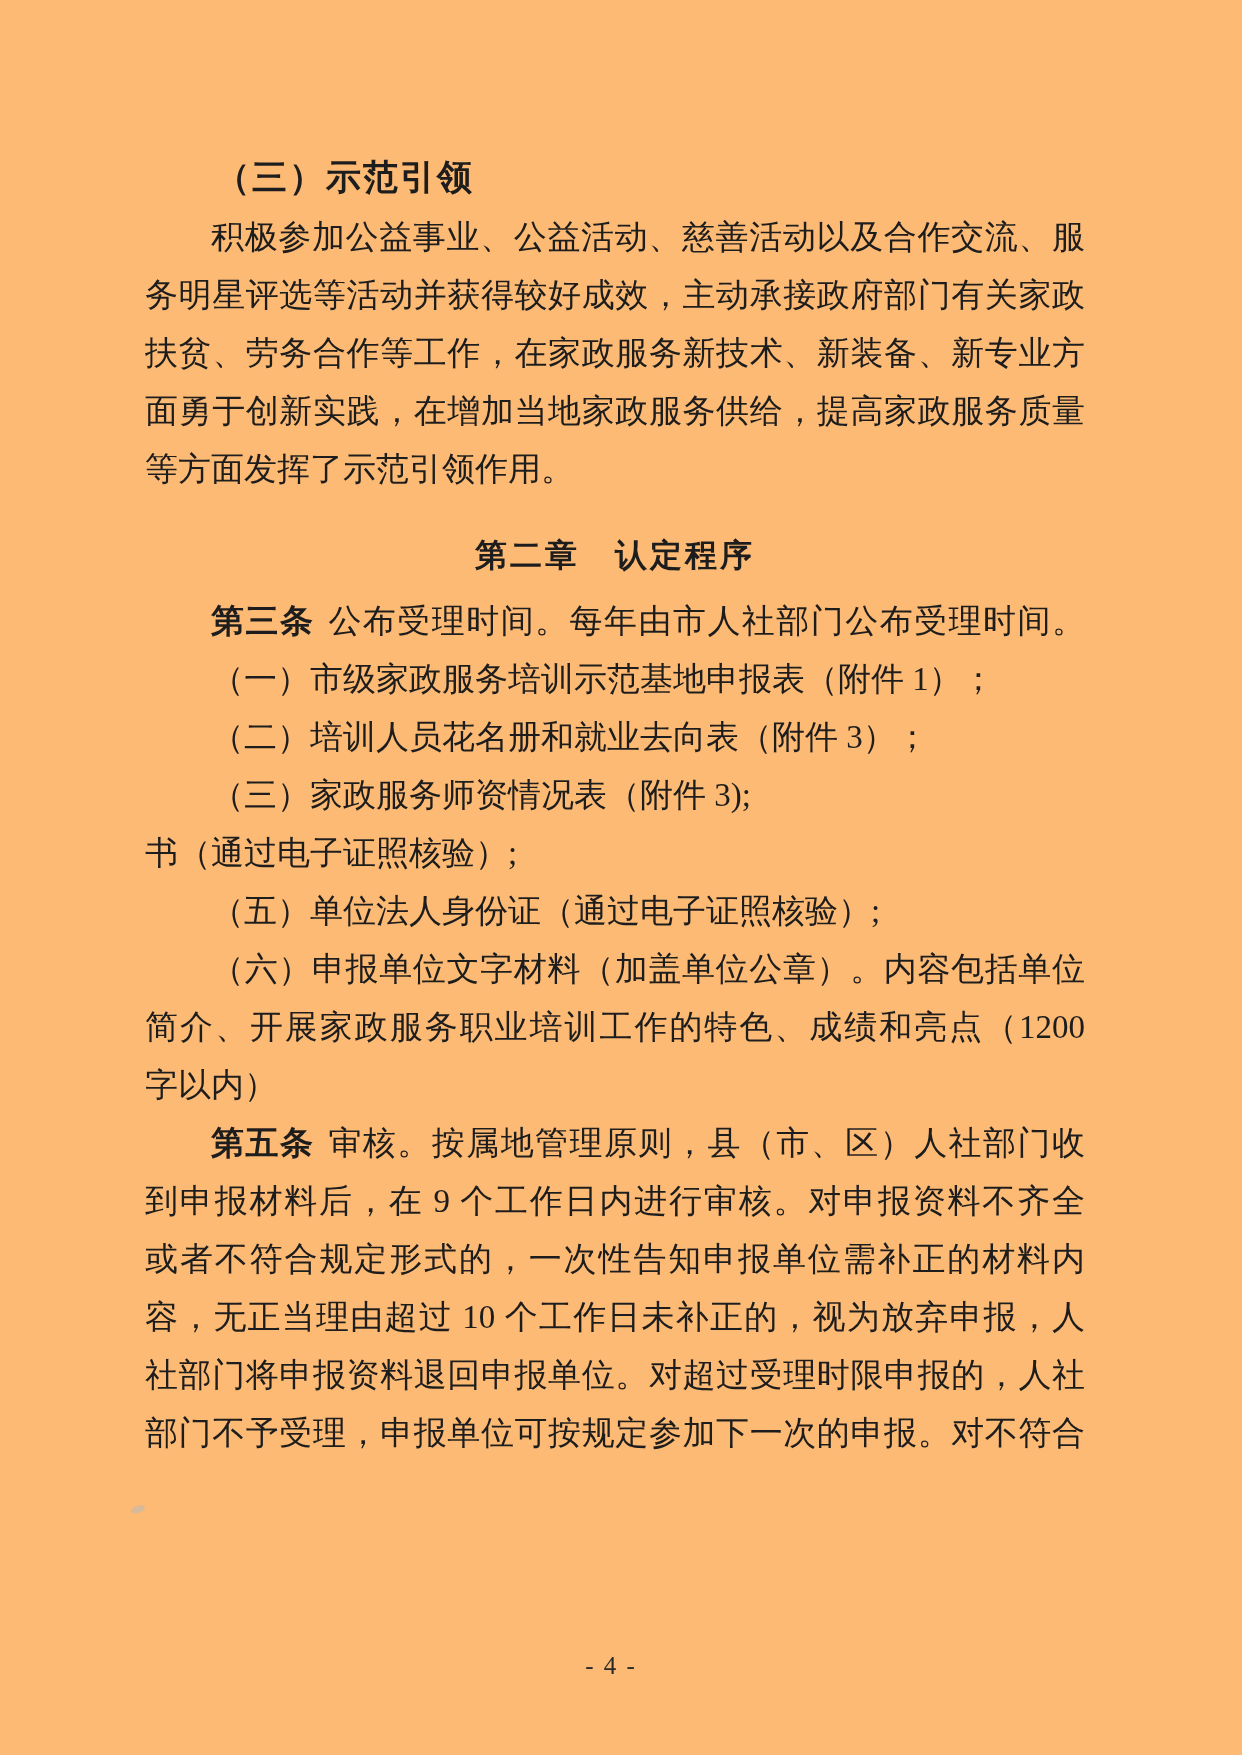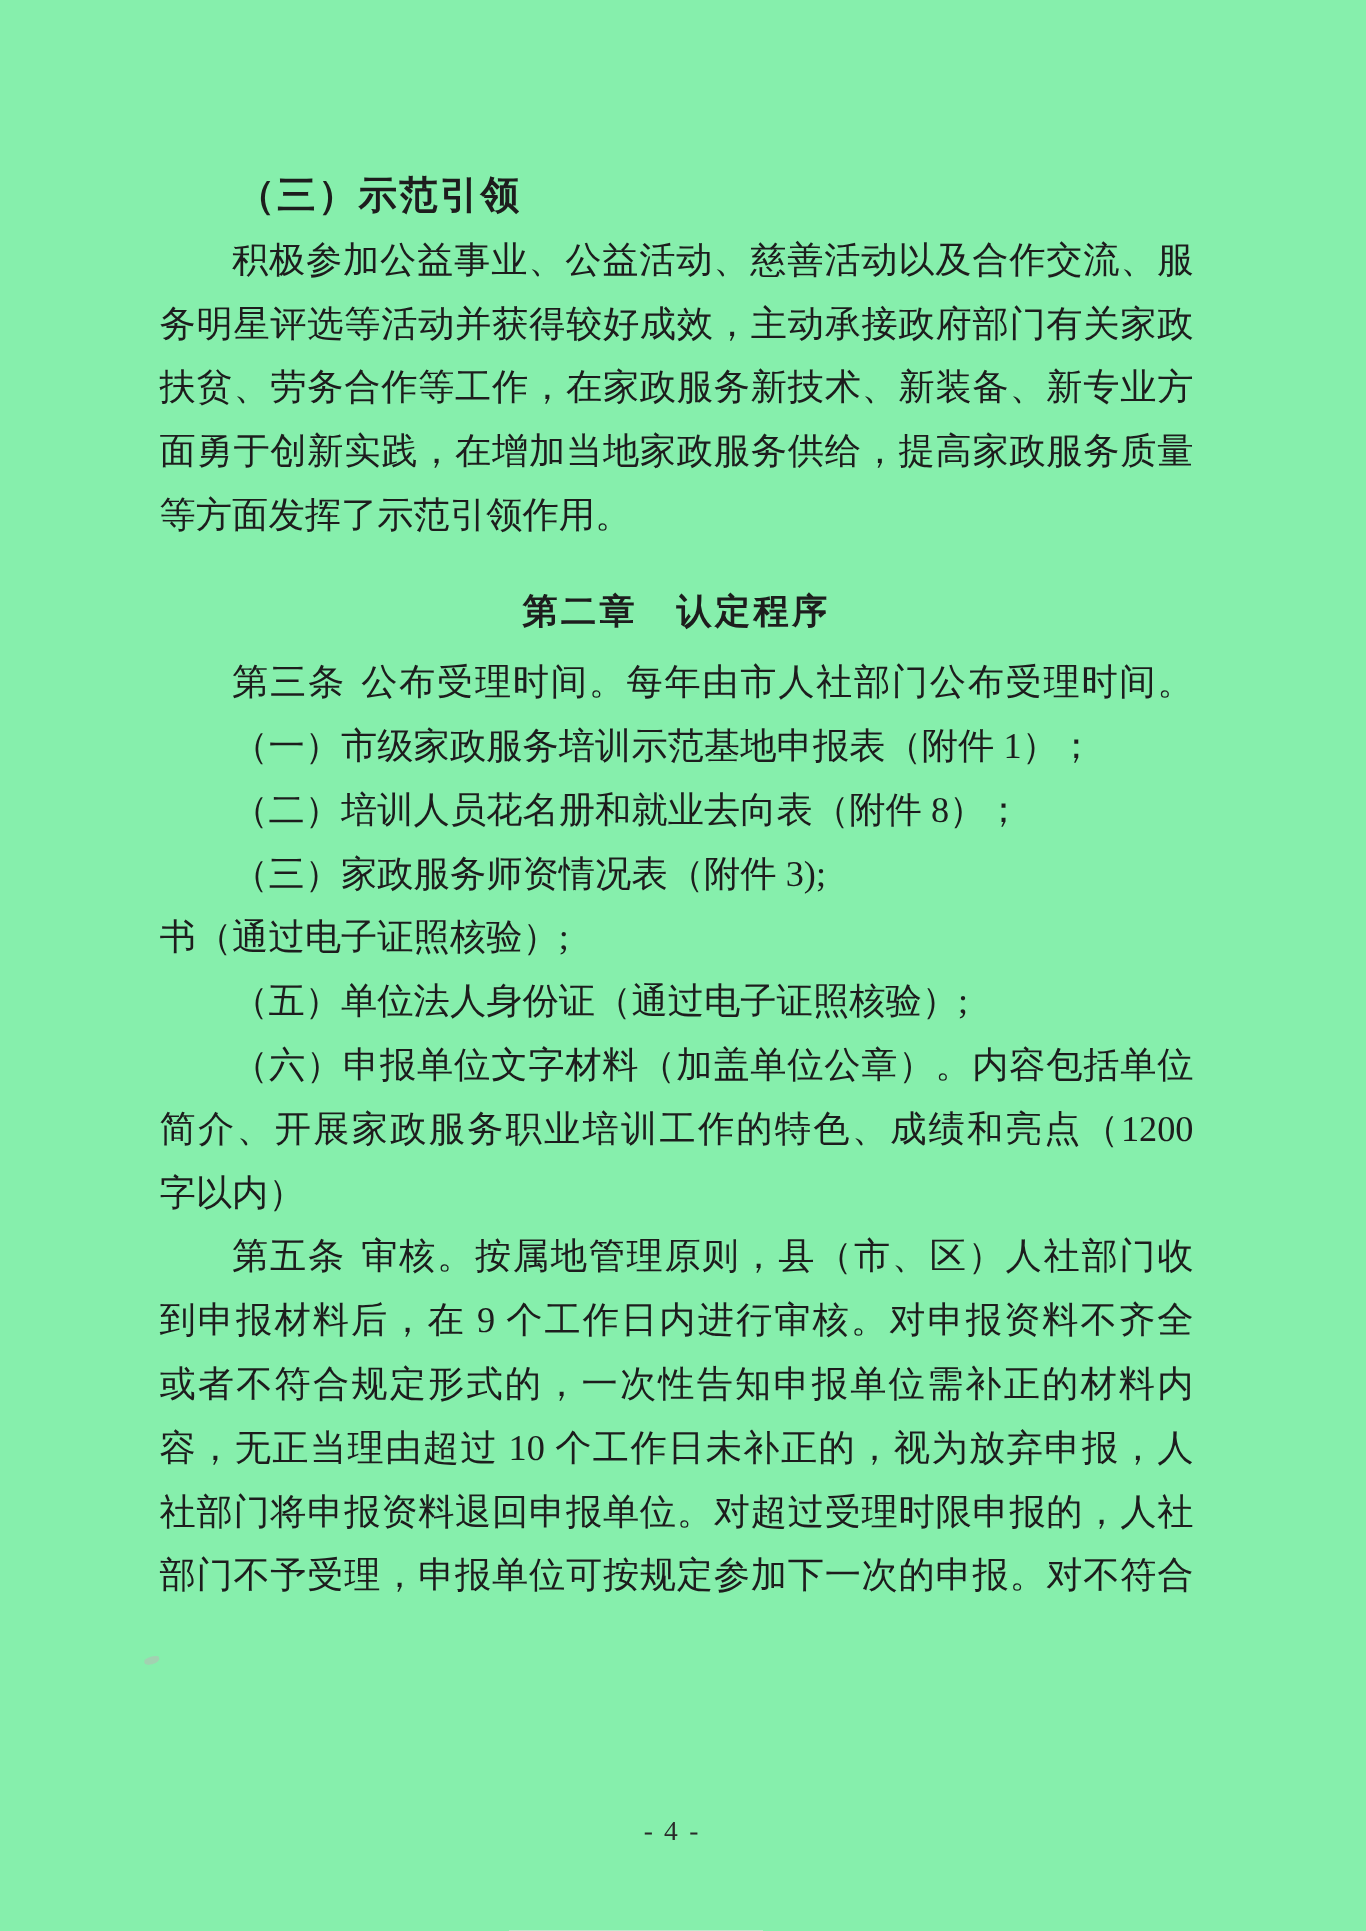--- a/index.html
+++ b/index.html
@@ -5,21 +5,21 @@
   html, body {
     margin: 0;
     padding: 0;
     background: #e8e8e6;
   }
   .page {
     position: relative;
     width: 1242px;
     height: 1755px;
     margin: 0 auto;
-    background: #86efac;
+    background: #fdba74;
     color: #1d1d1d;
     font-family: "Liberation Serif", "DejaVu Serif", serif;
     overflow: hidden;
   }
   .content {
     padding: 148px 157px 0 145px;
   }
   .sec-heading {
     font-size: 35px;
     font-weight: 700;
@@ -41,21 +41,21 @@
   .chapter {
     margin: 26px 0 6px 0;
     text-align: center;
     font-size: 32px;
     font-weight: 700;
     line-height: 62px;
     letter-spacing: 3px;
     text-indent: 0;
   }
   .num {
-    font-weight: 400;
+    font-weight: 700;
     margin-right: 14px;
     margin-top: 20px;
   }
   .pageno {
     position: absolute;
     left: 0;
     right: 20px;
     top: 1652px;
     text-align: center;
     font-size: 25px;
@@ -92,21 +92,21 @@
 
     <div class="line chapter">第二章　认定程序</div>
 
     <div class="line fill indent">
       <span class="num">第三条</span><span>公布受理时间。每年由市人社部门公布受理时间。</span>
     </div>
 
 
     <div>
       <div class="line indent">（一）市级家政服务培训示范基地申报表（附件 1）；</div>
-      <div class="line indent">（二）培训人员花名册和就业去向表（附件 8）；</div>
+      <div class="line indent">（二）培训人员花名册和就业去向表（附件 3）；</div>
       <div class="line indent">（三）家政服务师资情况表（附件 3);</div>
       <div class="line">书（通过电子证照核验）;</div>
       <div class="line indent">（五）单位法人身份证（通过电子证照核验）;</div>
       <div class="line fill indent">（六）申报单位文字材料（加盖单位公章）。内容包括单位</div>
       <div class="line fill">简介、开展家政服务职业培训工作的特色、成绩和亮点（1200</div>
       <div class="line">字以内）</div>
     </div>
 
     <div>
       <div class="line fill indent">

